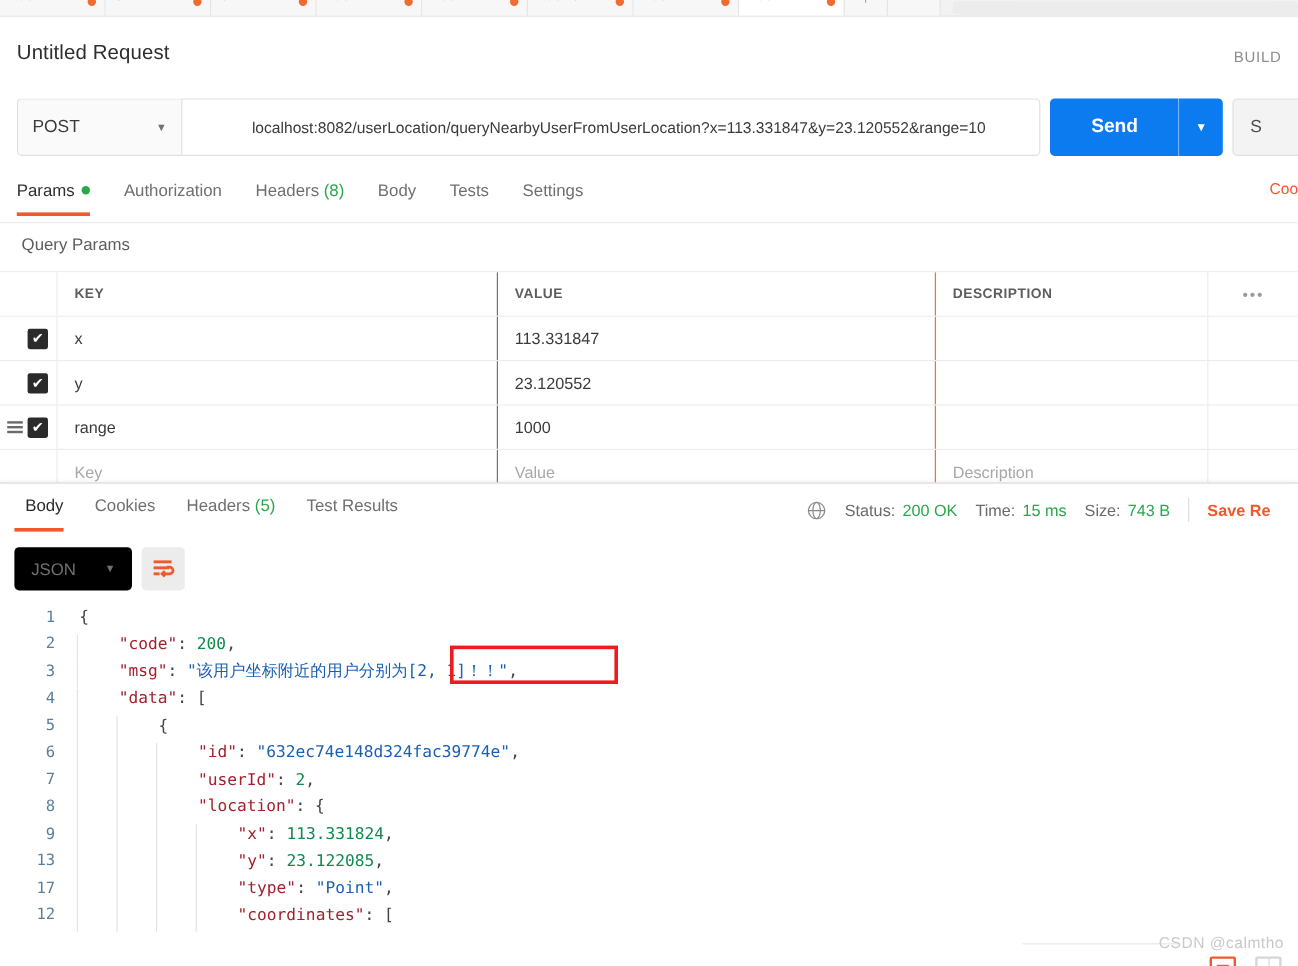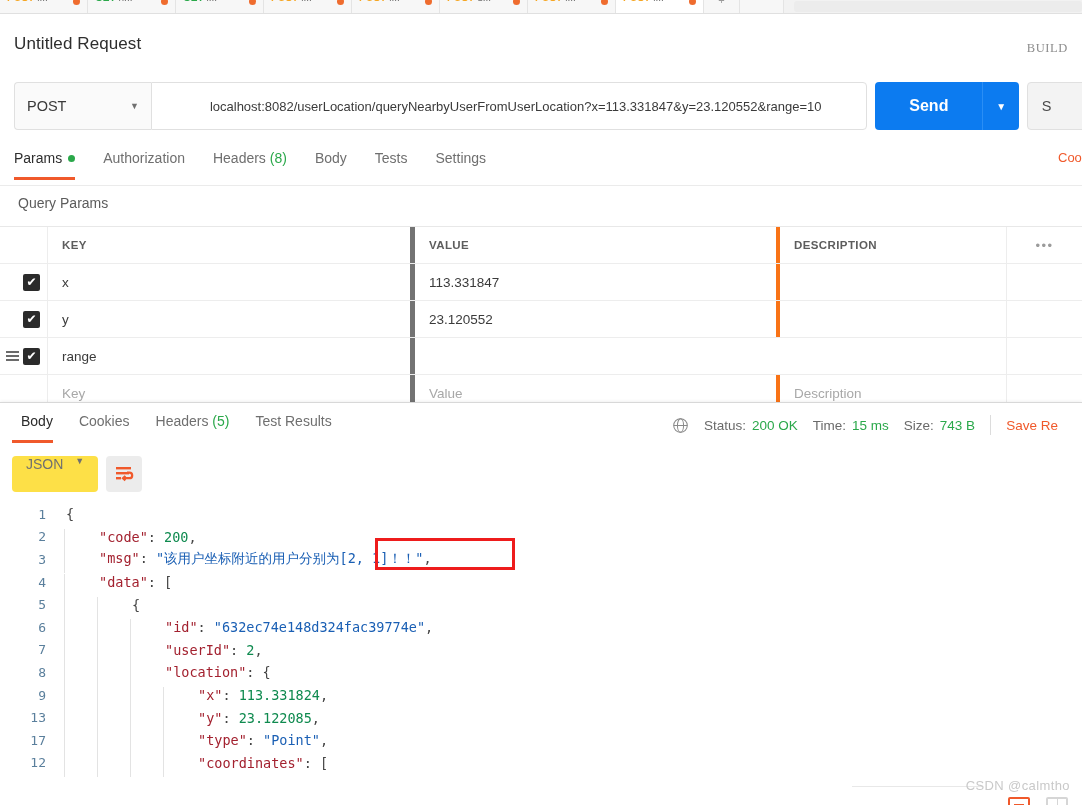--- a/index.html
+++ b/index.html
@@ -56,21 +56,21 @@
   .title-row {
     position: absolute; top: 14px; left: 0; width: 1082px; height: 60px;
     background: #fff; display: flex; align-items: center;
   }
   .req-title {
     margin-left: 14px; font-size: 17px; color: #2e2e2e; letter-spacing: .1px;
   }
   .build-btn {
     position: absolute; right: 14px; top: 27px;
     font-size: 12.5px; color: #8d8d8d; letter-spacing: .6px;
-    background: none; border: none; font-family: Liberation Serif, serif; cursor: pointer;
+    background: none; border: none; font-family: Liberation Sans, sans-serif; cursor: pointer;
   }
 
   
   .url-row {
     position: absolute; top: 82px; left: 14px; width: 1090px; height: 48px;
     display: flex; align-items: stretch;
   }
   .method-box {
     width: 142px; background: #fafafa; border: 1px solid #e0e0e0; border-right: none;
     border-radius: 4px 0 0 4px; display: flex; align-items: center;
@@ -148,22 +148,22 @@
     justify-content: flex-end; padding-right: 7px; gap: 4px;
     border-right: 1px solid #ededed;
   }
   .drag-handle { display: flex; flex-direction: column; gap: 2px; cursor: grab; }
   .drag-handle i { display: block; width: 13px; height: 2px; background: #6b6b6b; }
   .chk {
     width: 17px; height: 17px; background: #2b2b2b; border-radius: 2px;
     display: flex; align-items: center; justify-content: center;
     color: #fff; font-size: 12px; line-height: 1; cursor: pointer;
   }
-  .cell-key   { width: 367px; padding-left: 14px; border-right: 5px solid #737373; height: 100%; display: flex; align-items: center; }
-  .cell-val   { width: 365px; padding-left: 14px; border-right: 4px solid #f97316; height: 100%; display: flex; align-items: center; }
+  .cell-key   { width: 367px; padding-left: 14px; border-right: 1px solid #737373; height: 100%; display: flex; align-items: center; }
+  .cell-val   { width: 365px; padding-left: 14px; border-right: 1px solid #f97316; height: 100%; display: flex; align-items: center; }
   .cell-desc  { flex: 1; padding-left: 14px; border-right: 1px solid #ededed; height: 100%; display: flex; align-items: center; }
   .cell-dots  { width: 75px; height: 100%; display: flex; align-items: center; justify-content: center; }
   .pt-head .cell-key, .pt-head .cell-val, .pt-head .cell-desc {
     font-size: 11.5px; font-weight: bold; color: #5d5d5d; letter-spacing: .4px;
   }
   .pt-row .cell-key, .pt-row .cell-val, .pt-row .cell-desc { font-size: 13.5px; color: #3b3b3b; }
   .pt-row.placeholder .cell-key,
   .pt-row.placeholder .cell-val,
   .pt-row.placeholder .cell-desc { color: #a8a8a8; }
   .dots-btn { color: #9b9b9b; font-size: 13px; letter-spacing: 1.5px; cursor: pointer; }
@@ -188,40 +188,40 @@
   }
   .resp-meta {
     position: absolute; top: 12px; left: 672px; display: flex;
     align-items: center; gap: 15px; font-size: 13.5px; color: #6a6a6a;
     white-space: nowrap;
   }
   .globe { width: 17px; height: 17px; display: block; }
   .val-green { color: #2aa84a; }
   .meta-sep { width: 1px; height: 20px; background: #dcdcdc; }
   .save-resp {
-    color: #f0592b; font-weight: normal; font-size: 13.5px; cursor: pointer;
+    color: #f0592b; font-weight: bold; font-size: 13.5px; cursor: pointer;
     overflow: hidden; width: 54px;
   }
 
   
   .resp-toolbar {
     position: absolute; top: 53px; left: 12px; display: flex; align-items: center; gap: 8px;
   }
   .seg-group {
     background: #efefef; border-radius: 4px; display: flex; align-items: center;
     height: 36px; padding: 0 2px;
   }
   .seg {
     padding: 0 17px; height: 32px; line-height: 32px; font-size: 14px;
     color: #707070; cursor: pointer; border-radius: 3px;
   }
   .seg.active { color: #2b2b2b; }
   .fmt-group {
-    background: #fde047; border-radius: 4px; height: 36px;
-    display: flex; align-items: flex-start; gap: 12px; padding: 0 14px; cursor: pointer;
+    background: #000000; border-radius: 4px; height: 36px;
+    display: flex; align-items: center; gap: 24px; padding: 0 14px; cursor: pointer;
   }
   .fmt-group .fv { font-size: 14px; color: #707070; }
   .fmt-group .fc { font-size: 9px; color: #707070; }
   .wrap-btn {
     width: 36px; height: 36px; background: #ececec; border-radius: 4px;
     display: flex; align-items: center; justify-content: center; cursor: pointer;
   }
 
   
   .code-area {
@@ -392,20 +392,21 @@
         <div class="pt-row">
           <div class="cell-check">
             <span class="drag-handle">
               <i></i>
               <i></i>
               <i></i>
             </span>
             <span class="chk">✔</span>
           </div>
           <div class="cell-key">range</div>
+          <div class="cell-val">1000</div>
           <div class="cell-desc"></div>
           <div class="cell-dots"></div>
         </div>
         <div class="pt-row placeholder">
           <div class="cell-check"></div>
           <div class="cell-key">Key</div>
           <div class="cell-val">Value</div>
           <div class="cell-desc">Description</div>
           <div class="cell-dots"></div>
         </div>

